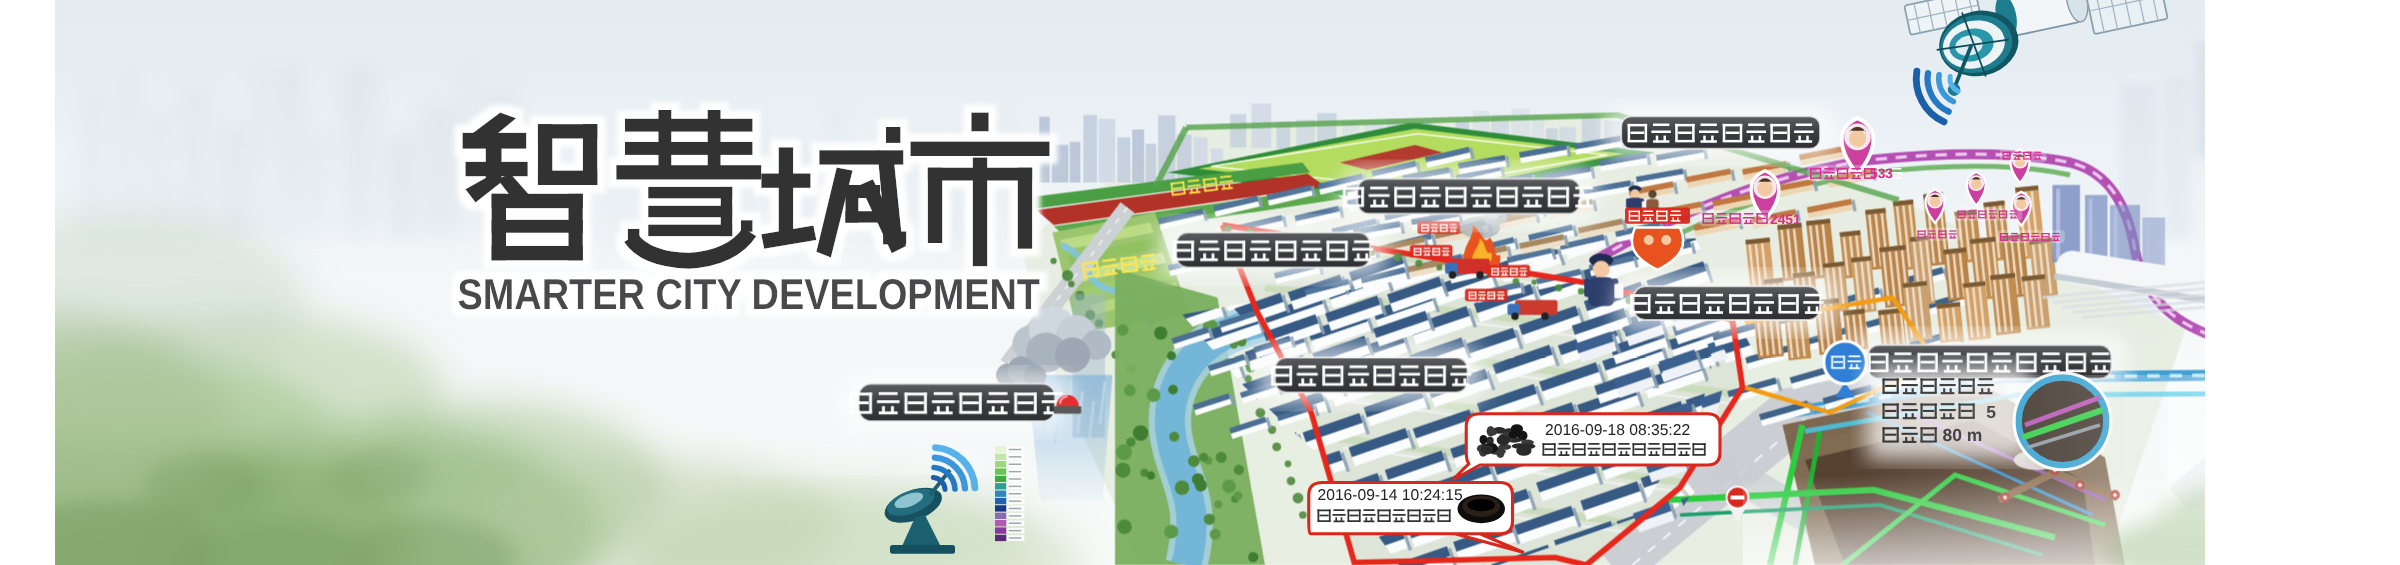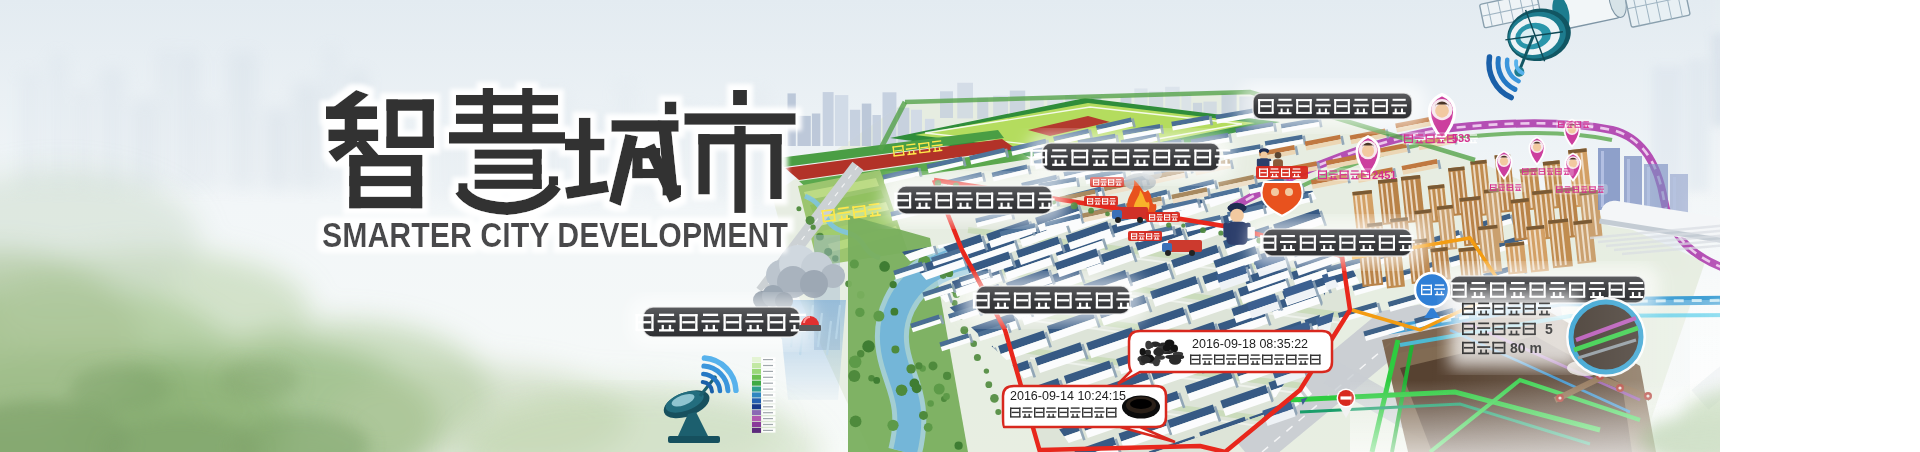--- a/index.html
+++ b/index.html
@@ -1,14 +1,14 @@
 <!DOCTYPE html>
 <html><head><meta charset="utf-8"><title>Smart City</title>
 <style>html,body{margin:0;padding:0;background:#fff;font-family:"Liberation Sans",sans-serif;}
-#wrap{width:1720px;height:452px;overflow:hidden;position:relative;}</style>
+#wrap{width:1720px;height:452px;overflow:hidden;position:relative;padding-left:44px;}</style>
 </head><body>
 <div id="wrap"><svg width="1920" height="452" viewBox="0 0 1920 452">
       <defs>
 <linearGradient id="sky" x1="0" y1="0" x2="0" y2="1">
  <stop offset="0" stop-color="#e3ebf1"></stop>
           <stop offset="0.45" stop-color="#f2f6f8"></stop>
           <stop offset="1" stop-color="#f7faf8"></stop>
 </linearGradient>
 <linearGradient id="ribg" x1="0" y1="0" x2="0" y2="1">
  <stop offset="0" stop-color="#5c5d60"></stop>

